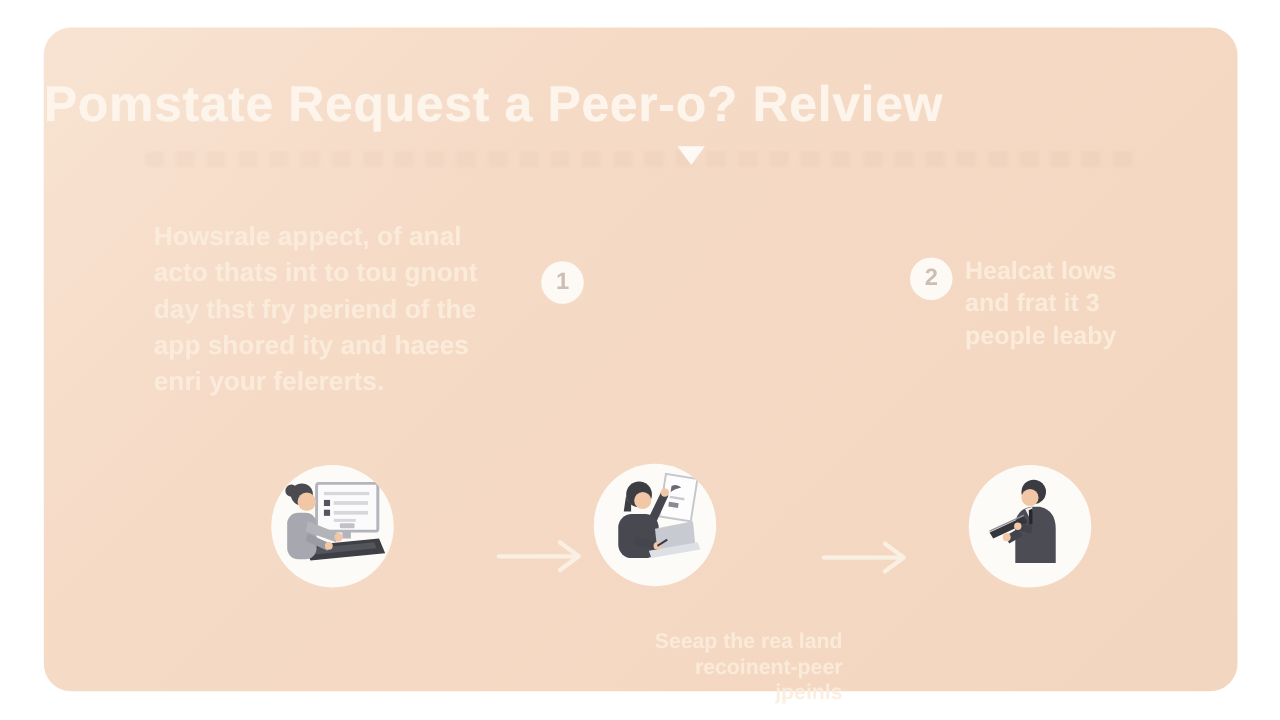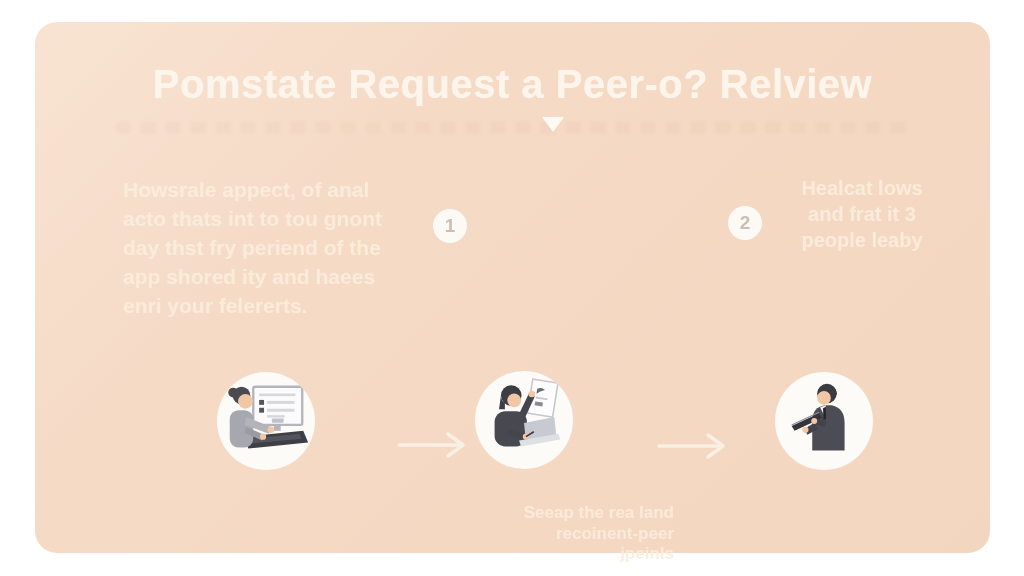--- a/index.html
+++ b/index.html
@@ -1,20 +1,20 @@
 <!DOCTYPE html>
 <html><head>
 <meta charset="utf-8">
 <style>
   html,body{margin:0;padding:0;background:#ffffff;}
   body{width:1024px;height:576px;position:relative;overflow:hidden;
        font-family:"Liberation Sans","DejaVu Sans",sans-serif;}
   .card{position:absolute;left:35px;top:22px;width:955px;height:531px;border-radius:22px;
         background:linear-gradient(135deg,#f8e3d2 0%,#f5dac5 35%,#f3d6c0 100%);}
-  .title{position:absolute;left:0;right:0;top:40px;text-align:center;
+  .title{position:absolute;left:0;right:0;top:40px;text-align:left;
          font-size:40px;font-weight:700;color:#fdf5ec;letter-spacing:.5px;
          text-shadow:0 0 1px rgba(255,250,244,.6);}
   .ghost-line{position:absolute;left:80px;right:80px;top:99px;height:13px;border-radius:6px;
          background:repeating-linear-gradient(90deg,rgba(164,122,95,.08) 0 16px,rgba(164,122,95,0) 16px 25px);
          filter:blur(1px);opacity:.55;}
   .down-triangle{position:absolute;left:507px;top:95px;width:0;height:0;
          border-left:11px solid transparent;border-right:11px solid transparent;
          border-top:15px solid #fdfaf5;}
   .soft-text{color:#fbeddd;white-space:pre-line;}
   .intro{position:absolute;left:88px;top:153px;width:280px;font-size:21px;line-height:29px;
@@ -45,21 +45,21 @@
 app shored ity and haees
 enri your felererts.</div>
 
   <div class="num-circle" style="left:398px;top:187px;">
     <span>1</span>
   </div>
 
   <div class="num-circle" style="left:693px;top:184px;">
     <span>2</span>
   </div>
-  <div class="step-text soft-text" style="left:737px;top:153px;width:180px;text-align:center;">Healcat lows
+  <div class="step-text soft-text" style="left:737px;top:182px;width:180px;">Healcat lows
 and frat it 3
 people leaby</div>
 
   <div class="illus-circle" style="left:182px;top:350px;">
     <svg viewBox="0 0 100 100">
 
       <rect x="37" y="15" width="50" height="39" rx="2" fill="#fbfbfc" stroke="#b4b4bc" stroke-width="2.4"></rect>
       <rect x="43" y="22" width="37" height="2.6" fill="#d6d6db"></rect>
       <rect x="43" y="28.5" width="5" height="5" fill="#55555d"></rect>
       <rect x="51" y="29.5" width="28" height="3" fill="#d6d6db"></rect>

